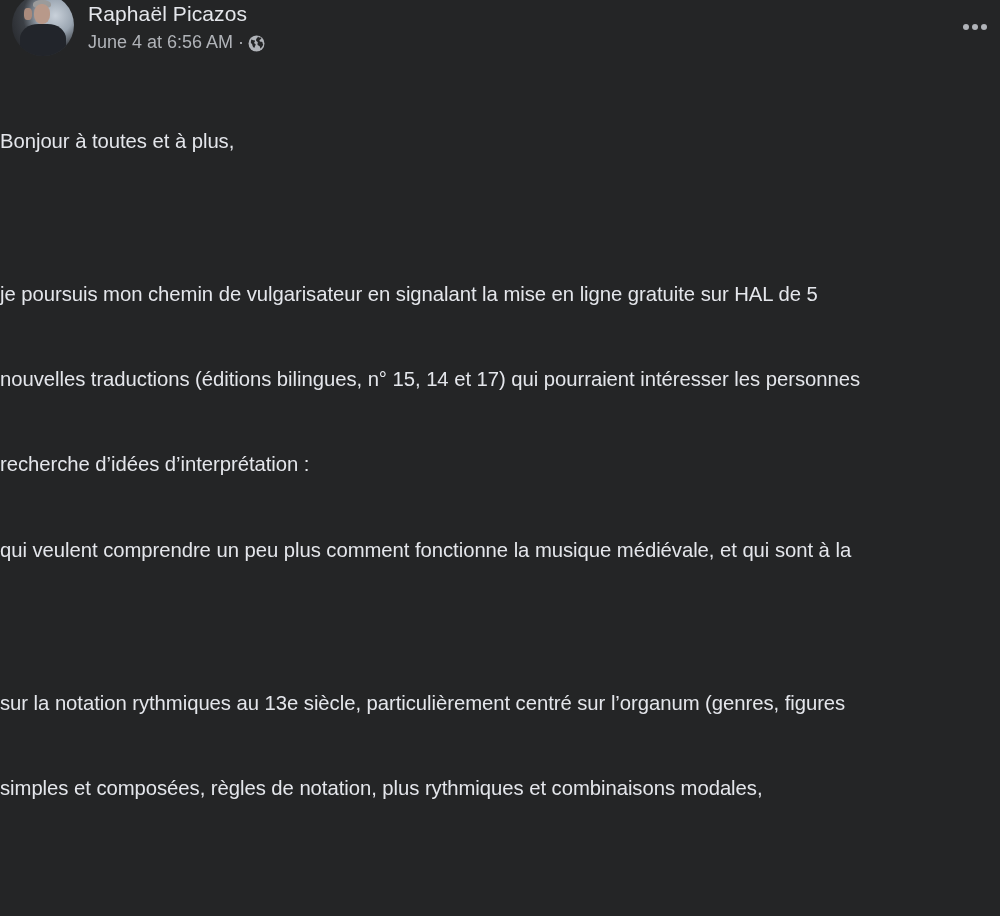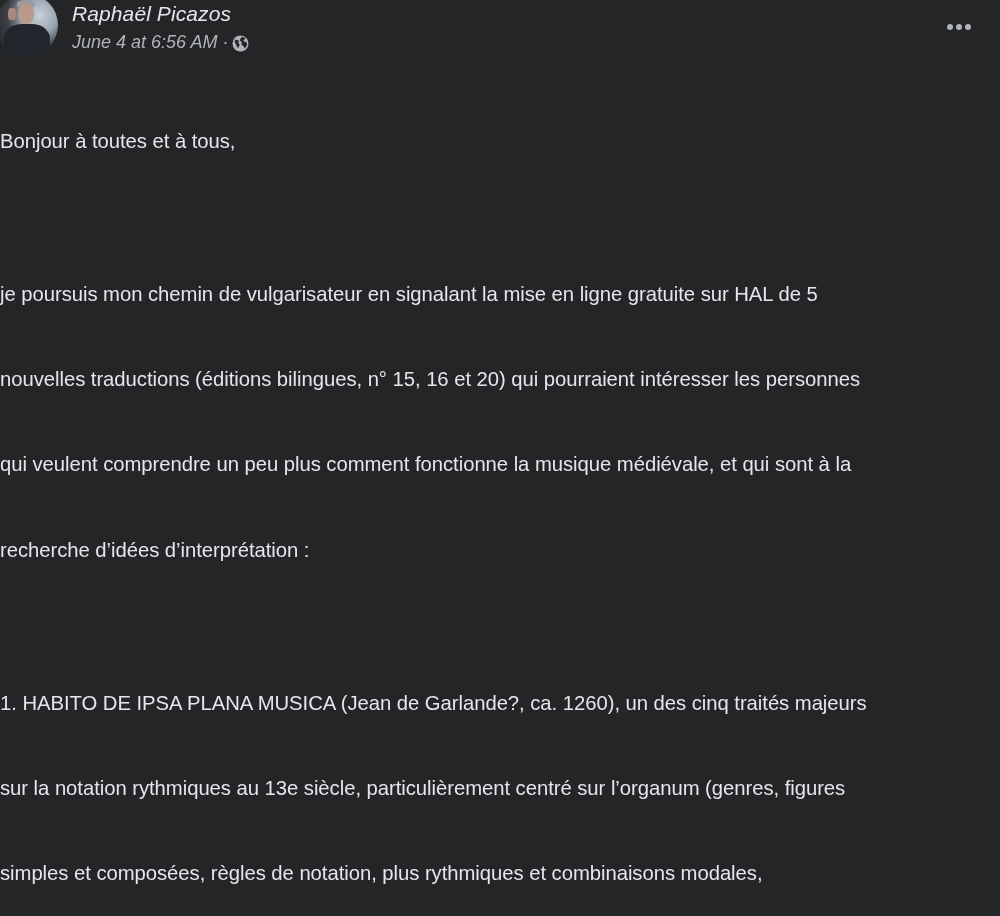--- a/index.html
+++ b/index.html
@@ -10,25 +10,24 @@
   body {
     width: 1000px;
     height: 916px;
     overflow: hidden;
     position: relative;
     font-family: "Liberation Sans", "DejaVu Sans", sans-serif;
     color: #e4e6eb;
   }
   .header {
     position: absolute;
-    left: 0;
+    left: 16px;
     top: 0;
     width: 820px;
     height: 62px;
-    font-style: italic;
   }
   .avatar {
     position: absolute;
     left: -4px;
     top: -6px;
     width: 62px;
     height: 62px;
     border-radius: 50%;
     overflow: hidden;
     background: radial-gradient(circle at 70% 35%, #c9d1da 0%, #9aa5b1 30%, #3b3f45 55%, #1c1d20 100%);
@@ -156,32 +155,31 @@
   </div>
   <div class="more-button">
     <span></span>
     <span></span>
     <span></span>
   </div>
 </div>
 
 <div class="content">
   <div class="para">
-    <span class="line">Bonjour à toutes et à tous,</span>
+    <span class="line">Bonjour à toutes et à plus,</span>
   </div>
 
   <div class="para">
     <span class="line">je poursuis mon chemin de vulgarisateur en signalant la mise en ligne gratuite sur HAL de 5</span>
-    <span class="line">nouvelles traductions (éditions bilingues, n° 15, 16 et 20) qui pourraient intéresser les personnes</span>
+    <span class="line">nouvelles traductions (éditions bilingues, n° 15, 14 et 17) qui pourraient intéresser les personnes</span>
+    <span class="line">recherche d’idées d’interprétation :</span>
     <span class="line">qui veulent comprendre un peu plus comment fonctionne la musique médiévale, et qui sont à la</span>
-    <span class="line">recherche d’idées d’interprétation :</span>
   </div>
 
   <div class="para">
-    <span class="line">1. HABITO DE IPSA PLANA MUSICA (Jean de Garlande?, ca. 1260), un des cinq traités majeurs</span>
     <span class="line">sur la notation rythmiques au 13e siècle, particulièrement centré sur l’organum (genres, figures</span>
     <span class="line">simples et composées, règles de notation, plus rythmiques et combinaisons modales,</span>
     
     
     
   </div>
 
 </div>
 
 </body></html>

